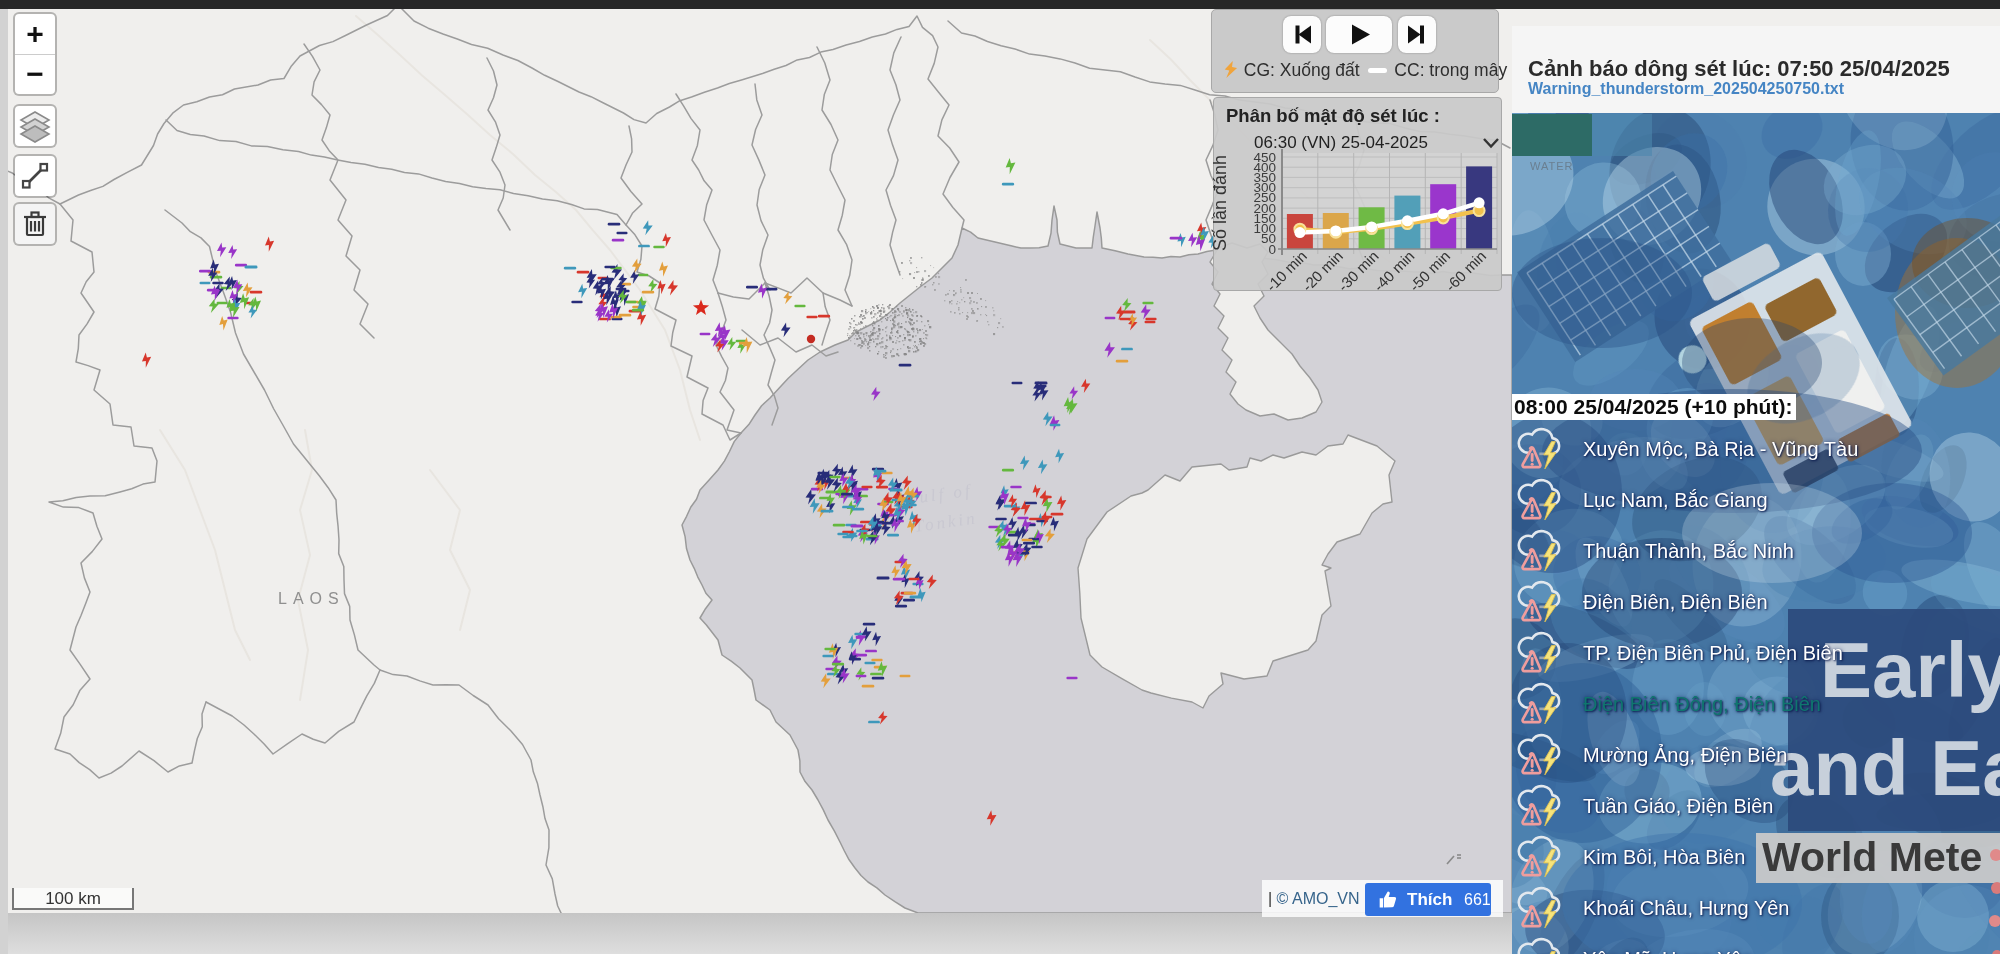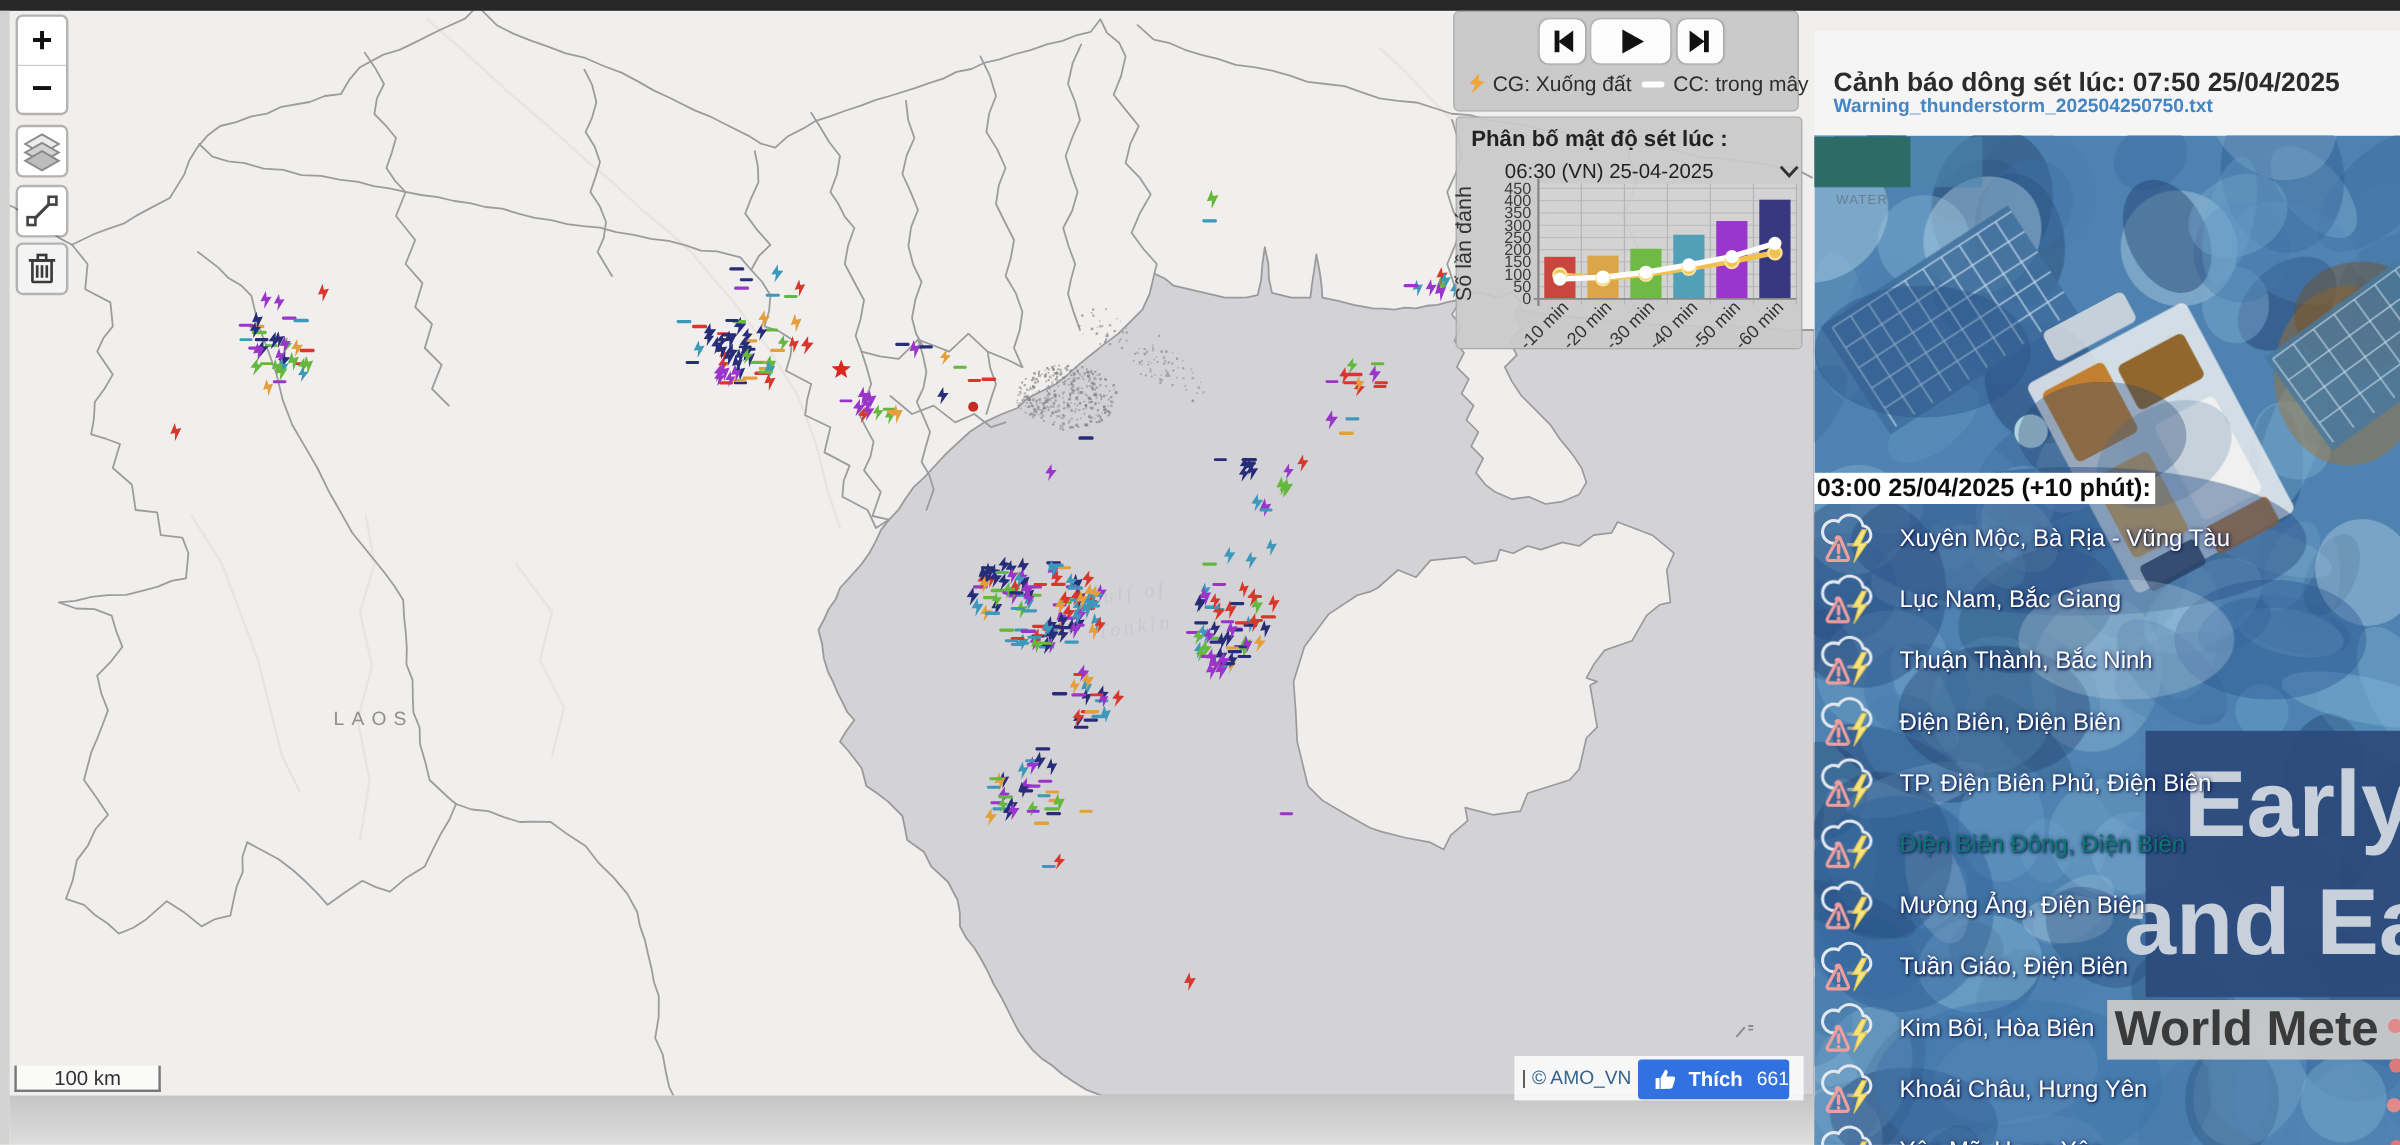--- a/index.html
+++ b/index.html
@@ -1298,21 +1298,21 @@
 <rect x="276" y="496" width="212" height="222" fill="#2c4a7c" opacity="0.93"></rect>
 <text x="308" y="584" font-size="78" fill="#c7d0db" font-family="Liberation Sans, sans-serif" font-weight="600">Early</text>
 <text x="258" y="682" font-size="78" fill="#c7d0db" font-family="Liberation Sans, sans-serif" font-weight="600">and Ea</text>
 <rect x="244" y="720" width="244" height="50" fill="#c9c9c9" opacity="0.95"></rect>
 <text x="250" y="758" font-size="41" fill="#3a3a3a" font-family="Liberation Sans, sans-serif" font-weight="bold">World Mete</text>
 <circle cx="484" cy="742" r="6" fill="#e08a8a"></circle>
       <circle cx="485" cy="775" r="6" fill="#d97b7b"></circle>
       <circle cx="483" cy="808" r="6" fill="#e08a8a"></circle>
       <circle cx="485" cy="842" r="5" fill="#d97b7b"></circle>
 </svg>
- <div style="position:absolute;left:0px;top:368px;font-size:21px;font-weight:bold;color:#0c0c0c;background:#fff;padding:1px 4px 1px 2px">03:00 25/04/2025 (+10 phút):</div>
+ <div style="position:absolute;left:0px;top:368px;font-size:21px;font-weight:bold;color:#0c0c0c;background:#fff;padding:1px 4px 1px 2px">08:00 25/04/2025 (+10 phút):</div>
  <div style="position:absolute;left:0;top:402px;width:488px;height:48px">
 <div style="position:absolute;left:5px;top:-2px"><svg width="49" height="49" viewBox="0 0 44 44" xmlns="http://www.w3.org/2000/svg">
 <path d="M10 24 a8.5 8.5 0 1 1 3.5 -16.3 a10 10 0 0 1 18.4 3.2 a7 7 0 0 1 1.5 13.4" fill="none" stroke="#e2e8ee" stroke-width="2.3" stroke-linecap="round"></path>
 <line x1="20" y1="25" x2="25" y2="25" stroke="#9aa6b2" stroke-width="2.4"></line>
 <path d="M8 19 L17 19 L22 37 L13 37 Z" fill="none" stroke="none"></path>
 <path d="M13.2 21 L5.2 35.5 a1.6 1.6 0 0 0 1.4 2.4 L19.4 37.9 a1.6 1.6 0 0 0 1.4 -2.4 L14.6 21 a1.6 1.6 0 0 0 -2.8 0 Z" transform="translate(0,-1)" fill="none" stroke="#ef9d9d" stroke-width="2.4" stroke-linejoin="round"></path>
 <line x1="13.6" y1="25.5" x2="13.6" y2="31" stroke="#ef9d9d" stroke-width="2.6" stroke-linecap="round"></line>
 <circle cx="13.6" cy="34.4" r="1.4" fill="#ef9d9d"></circle>
 <path d="M31 14 L24 26 L28.5 26 L25 38.5 L35 24 L30 24 L34.5 14 Z" fill="#f6e47c" stroke="#e0c050" stroke-width="0.8"></path>
 </svg></div>

